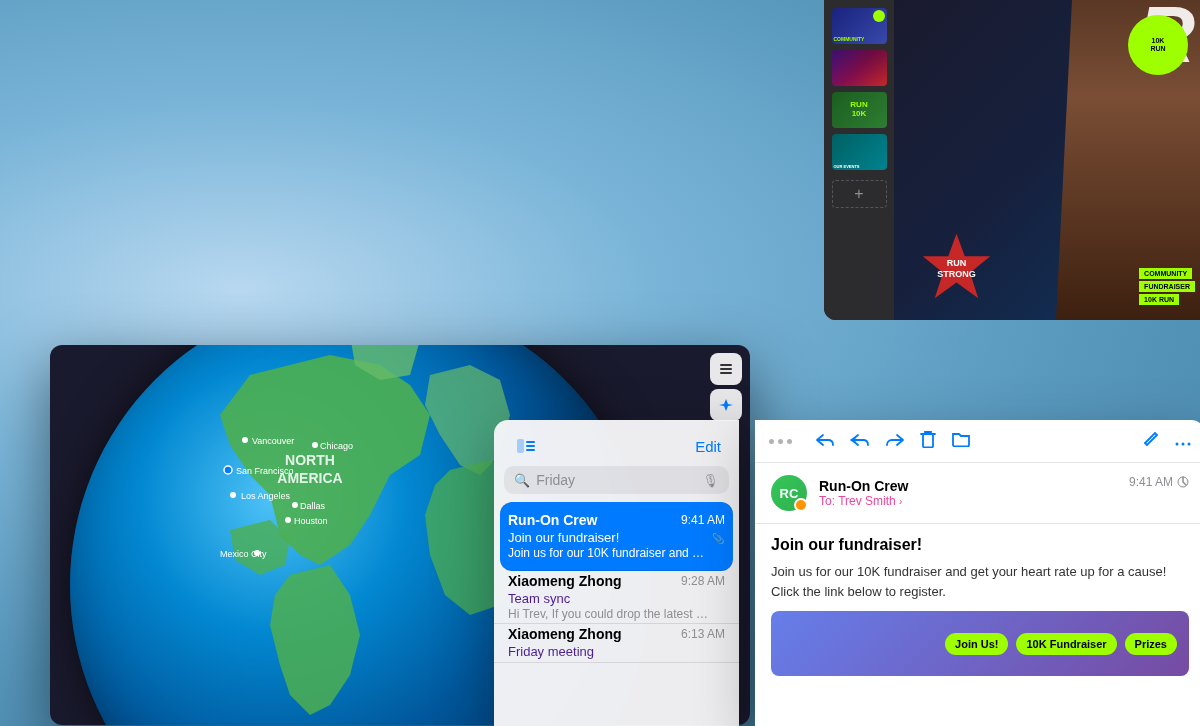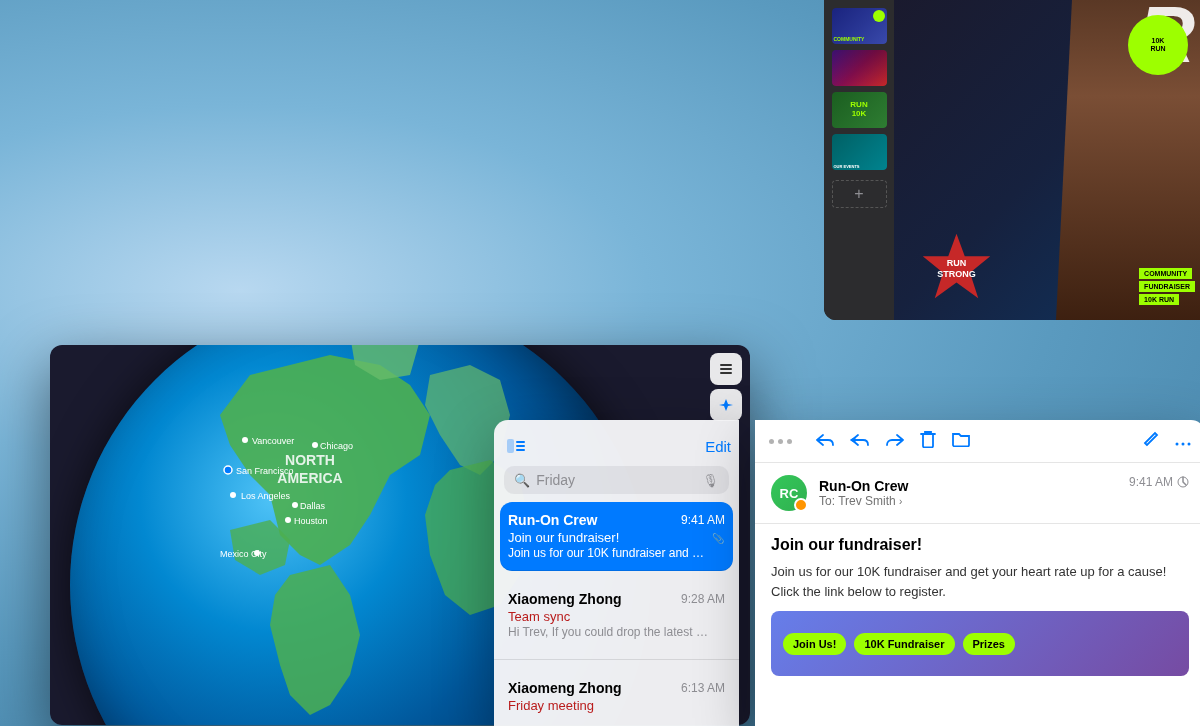--- a/index.html
+++ b/index.html
@@ -114,21 +114,21 @@
       height: 310px;
       background: rgba(245,245,247,0.97);
       border-radius: 14px 0 0 0;
       box-shadow: 0 20px 60px rgba(0,0,0,0.3);
       overflow: hidden;
       display: flex;
       flex-direction: column;
     }
 
     .mail-sidebar-toolbar {
-      padding: 12px 8px 6px;
+      padding: 12px 18px 6px;
       display: flex;
       justify-content: space-between;
       align-items: center;
     }
 
     .sidebar-icon-btn {
       width: 28px;
       height: 28px;
       display: flex;
       align-items: center;
@@ -177,21 +177,21 @@
       color: #8e8e93;
       font-size: 13px;
     }
 
     .mail-list {
       flex: 1;
       overflow: hidden;
     }
 
     .mail-item {
-      padding: 20px 14px;
+      padding: 2px 14px;
       border-bottom: 0.5px solid rgba(0,0,0,0.1);
       cursor: pointer;
     }
 
     .mail-item.selected {
       background: #007aff;
       border-radius: 12px;
       margin: 0 6px;
       padding: 10px 8px;
     }
@@ -217,21 +217,21 @@
     }
 
     .mail-time {
       font-size: 12px;
       color: #8e8e93;
     }
 
     .mail-subject {
       font-size: 13px;
       font-weight: 500;
-      color: #b91c1c;
+      color: #4c1d95;
       margin-bottom: 1px;
     }
 
     .mail-preview {
       font-size: 12px;
       color: #8e8e93;
       white-space: nowrap;
       overflow: hidden;
       text-overflow: ellipsis;
       max-width: 200px;
@@ -330,21 +330,21 @@
     }
 
     .sender-name-block .name {
       font-size: 14px;
       font-weight: 600;
       color: #000;
     }
 
     .sender-name-block .to-line {
       font-size: 12px;
-      color: #737373;
+      color: #ec4899;
     }
 
     .to-line .chevron {
       font-size: 10px;
     }
 
     .detail-time {
       font-size: 12px;
       color: #8e8e93;
       display: flex;
@@ -373,21 +373,21 @@
     }
 
     
     .email-image-preview {
       height: 65px;
       background: linear-gradient(135deg, #667eea 0%, #764ba2 100%);
       border-radius: 8px;
       overflow: hidden;
       display: flex;
       align-items: center;
-      justify-content: flex-start;
+      justify-content: flex-end;
       gap: 8px;
       padding: 16px 12px;
     }
 
     .preview-badge {
       background: #9dff00;
       color: #000;
       font-size: 11px;
       font-weight: 700;
       padding: 5px 10px;

